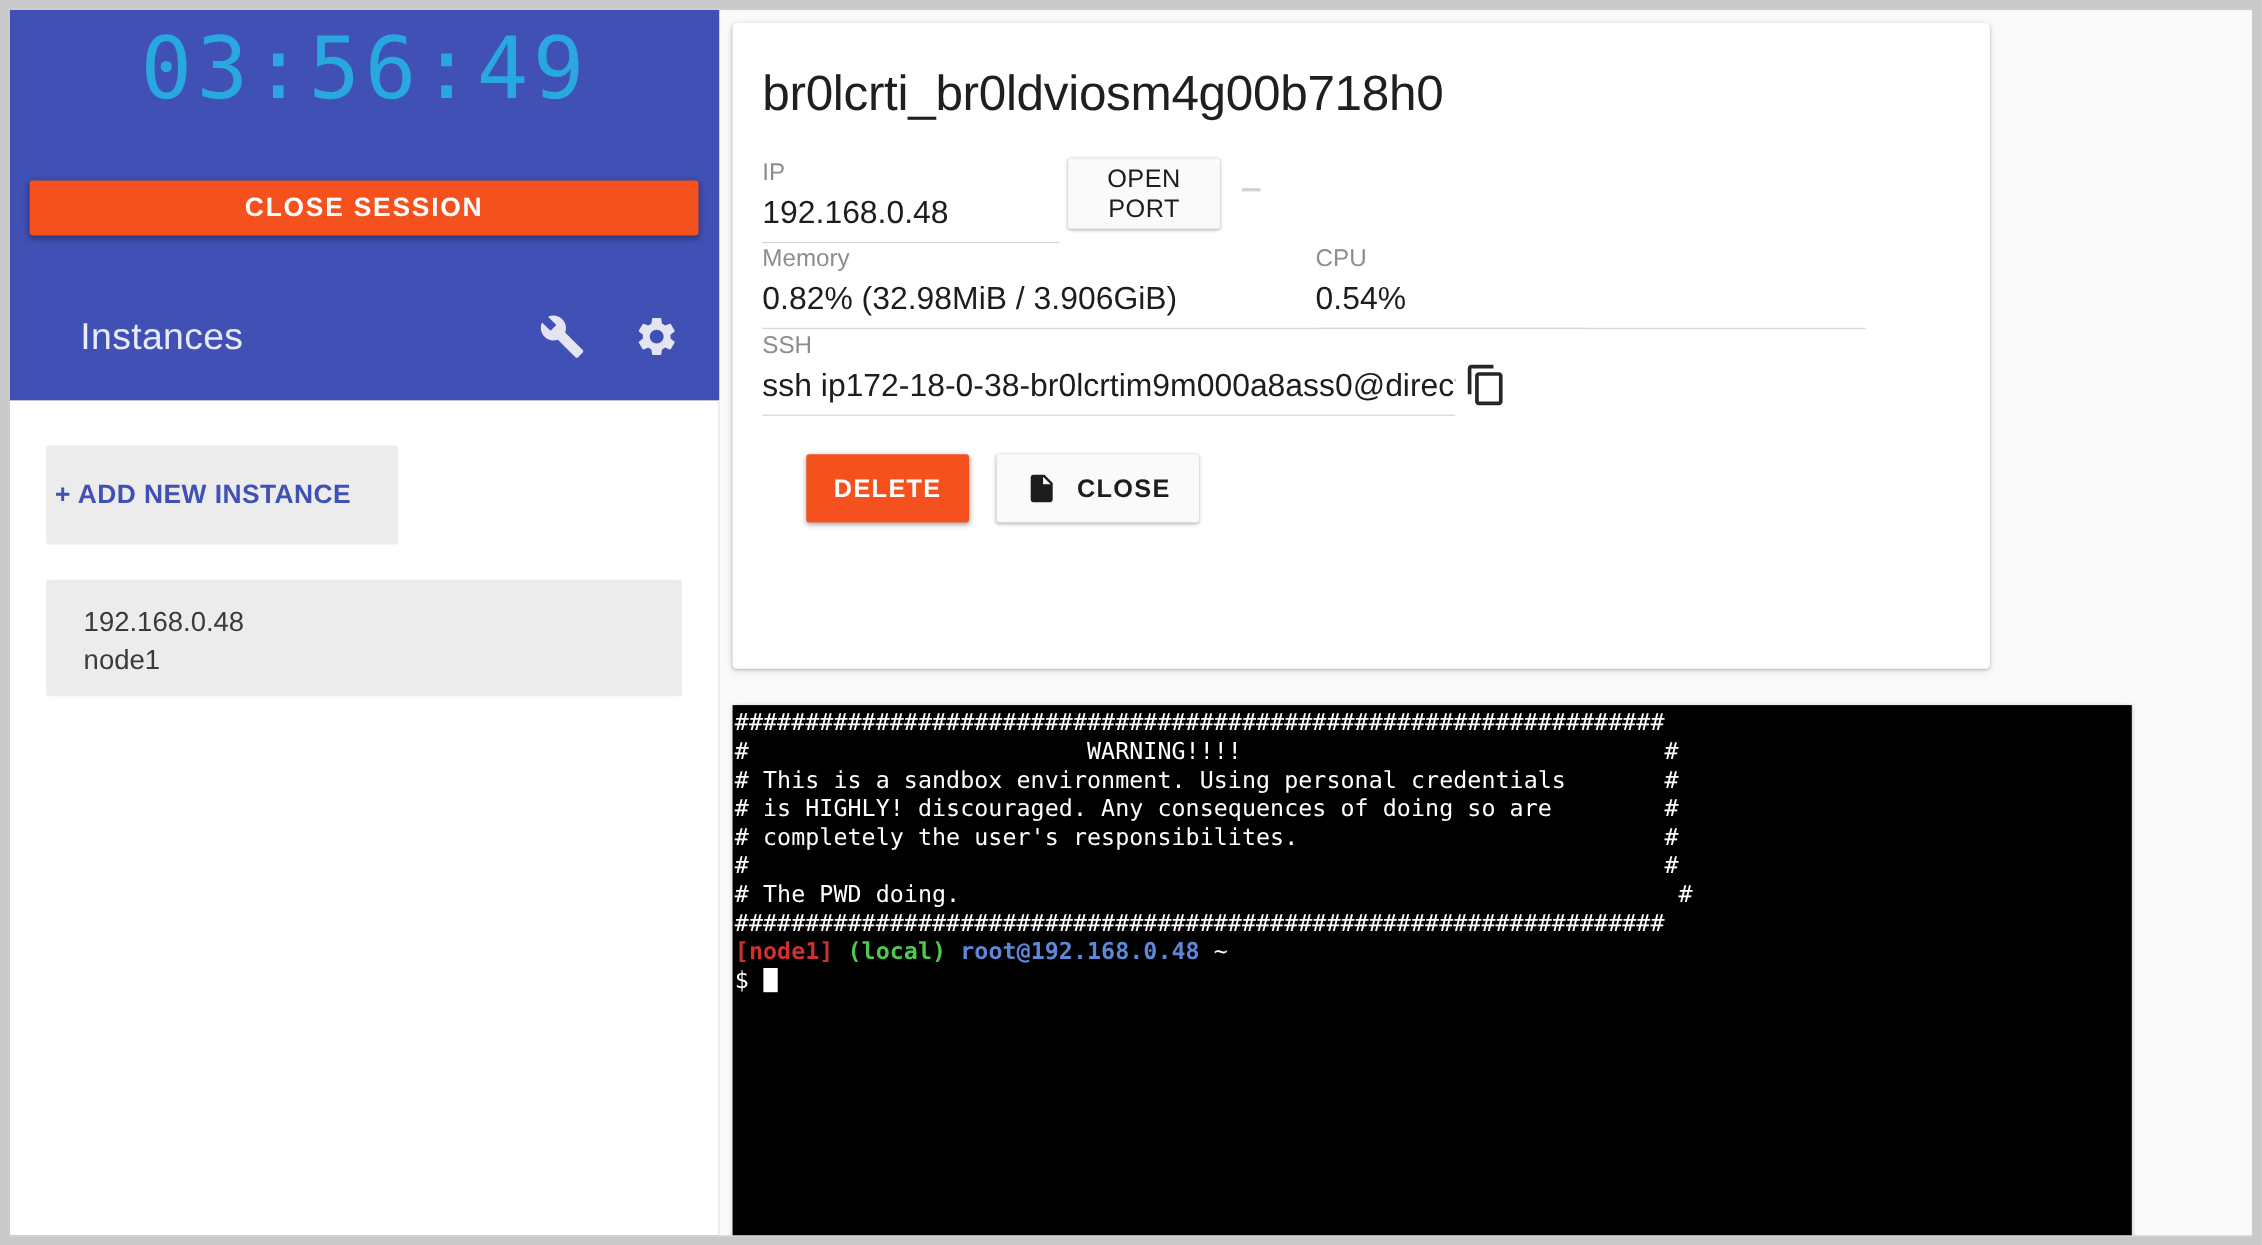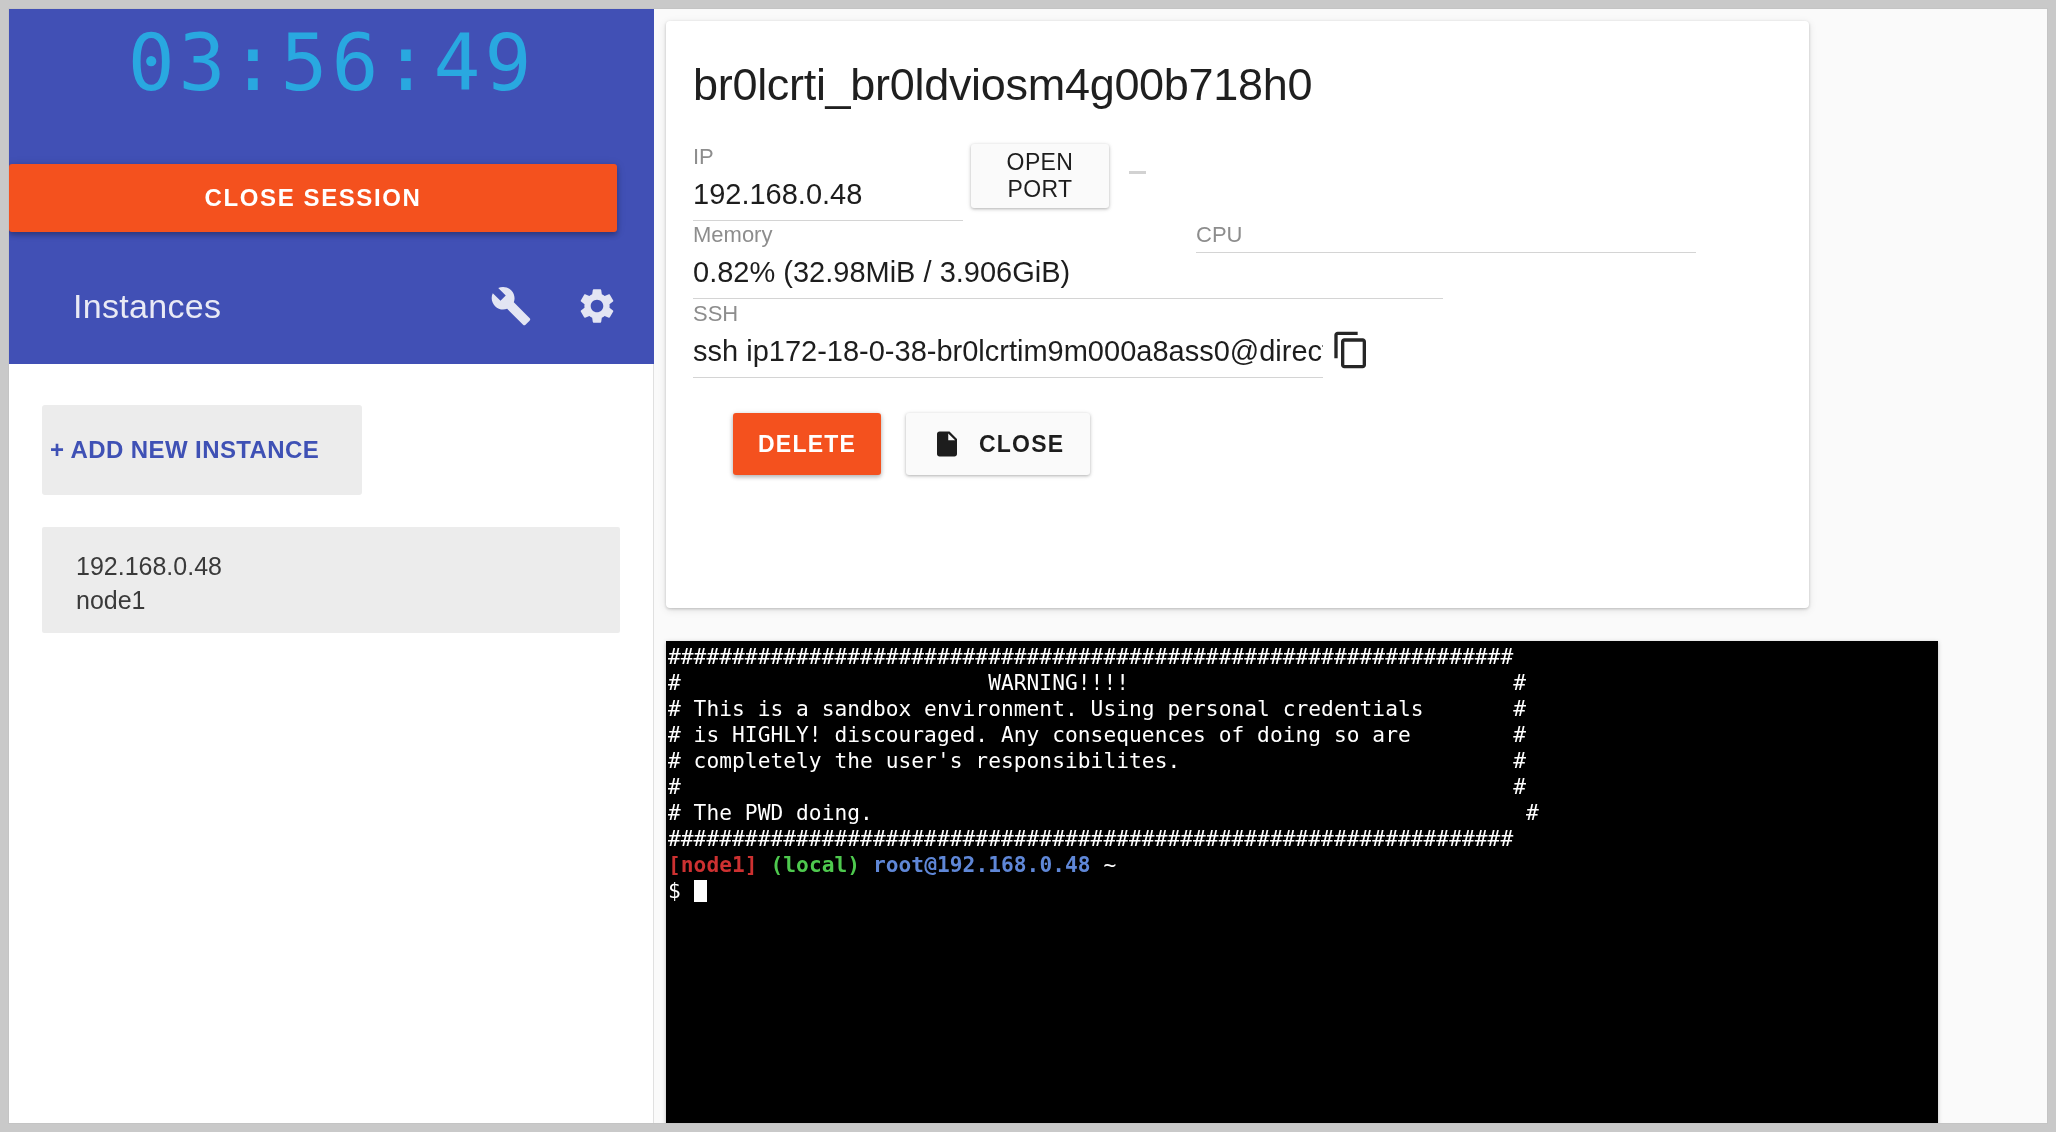--- a/index.html
+++ b/index.html
@@ -46,22 +46,22 @@
     font-size: 78px;
     line-height: 96px;
     letter-spacing: 4px;
     font-weight: 400;
     color: #29a8e0;
     -webkit-text-stroke: 0px;
   }
 
   .close-session-btn {
     position: absolute;
-    left: 0; top: 155px;
-    width: 608px; height: 68px;
+    left: 18px; top: 155px;
+    width: 608px; height: 50px;
     background: #f4511e;
     border: none;
     border-radius: 3px;
     color: #ffffff;
     font-family: "Liberation Sans", sans-serif;
     font-size: 24px;
     font-weight: bold;
     letter-spacing: 1.6px;
     cursor: pointer;
     box-shadow: 0 3px 5px rgba(0,0,0,0.24), 0 1px 10px rgba(0,0,0,0.14);
@@ -341,20 +341,21 @@
       <div class="port-stub"></div>
 
       <div class="field f-mem">
         <span class="field-label">Memory</span>
         <span class="field-value">0.82% (32.98MiB / 3.906GiB)</span>
         <span class="field-underline"></span>
       </div>
 
       <div class="field f-cpu">
         <span class="field-label">CPU</span>
+        <span class="field-value">0.54%</span>
         <span class="field-underline"></span>
       </div>
 
       <div class="field f-ssh">
         <span class="field-label">SSH</span>
         <span class="field-value">ssh ip172-18-0-38-br0lcrtim9m000a8ass0@direct.labs.pla</span>
         <span class="field-underline"></span>
       </div>
 
       <button class="copy-btn">

